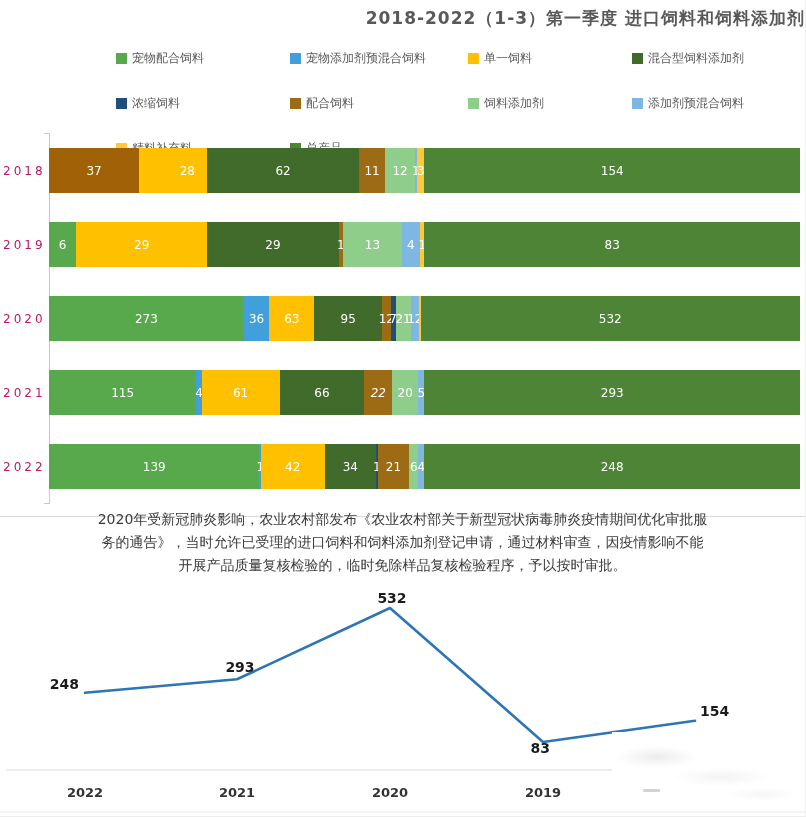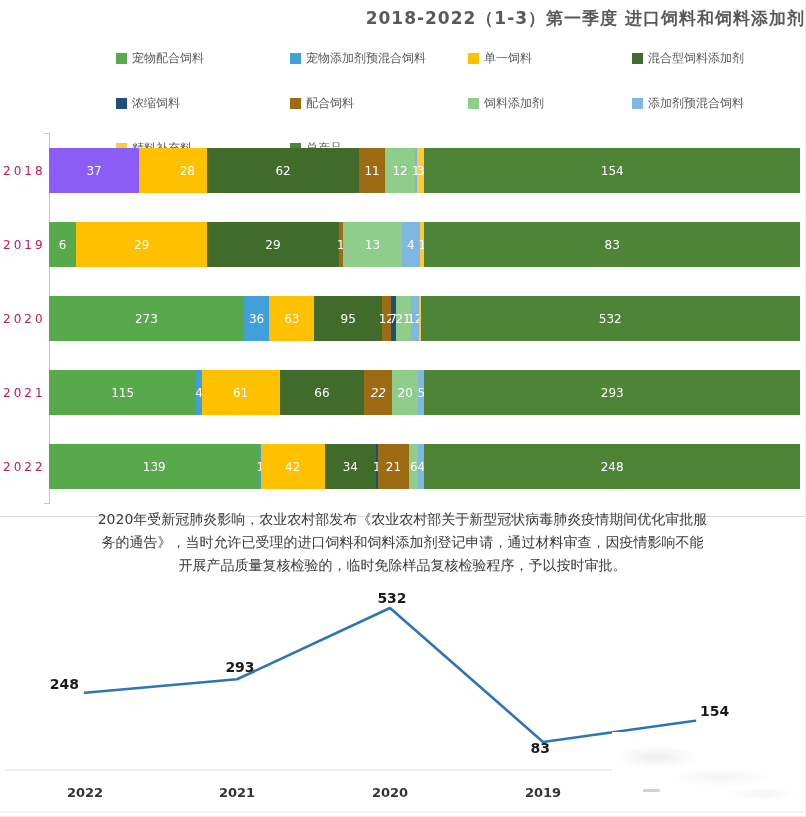--- a/index.html
+++ b/index.html
@@ -95,21 +95,21 @@
       </div>
     </div>
 
   <div class="barchart">
     <div class="y-axis-line"></div>
     <div class="y-axis-tick" style="top:0;"></div>
     <div class="y-axis-tick" style="top:370px;"></div>
   <div class="bar-row" style="top: 15px;">
         <div class="bar-row-label">2018</div>
         <div class="bar-track">
-          <div class="bar-seg" style="width: 12.013%; background: #8b5cf6;">
+          <div class="bar-seg" style="width: 12.013%; background: #a16207;">
             <span>37</span>
           </div>
           <div class="bar-seg" style="width: 9.09091%; background: rgb(255, 192, 0); padding-left: 28px;">
             <span>28</span>
           </div>
           <div class="bar-seg" style="width: 20.1299%; background: rgb(64, 107, 43);">
             <span>62</span>
           </div>
           <div class="bar-seg" style="width: 3.57143%; background: rgb(158, 107, 21);">
             <span>11</span>

